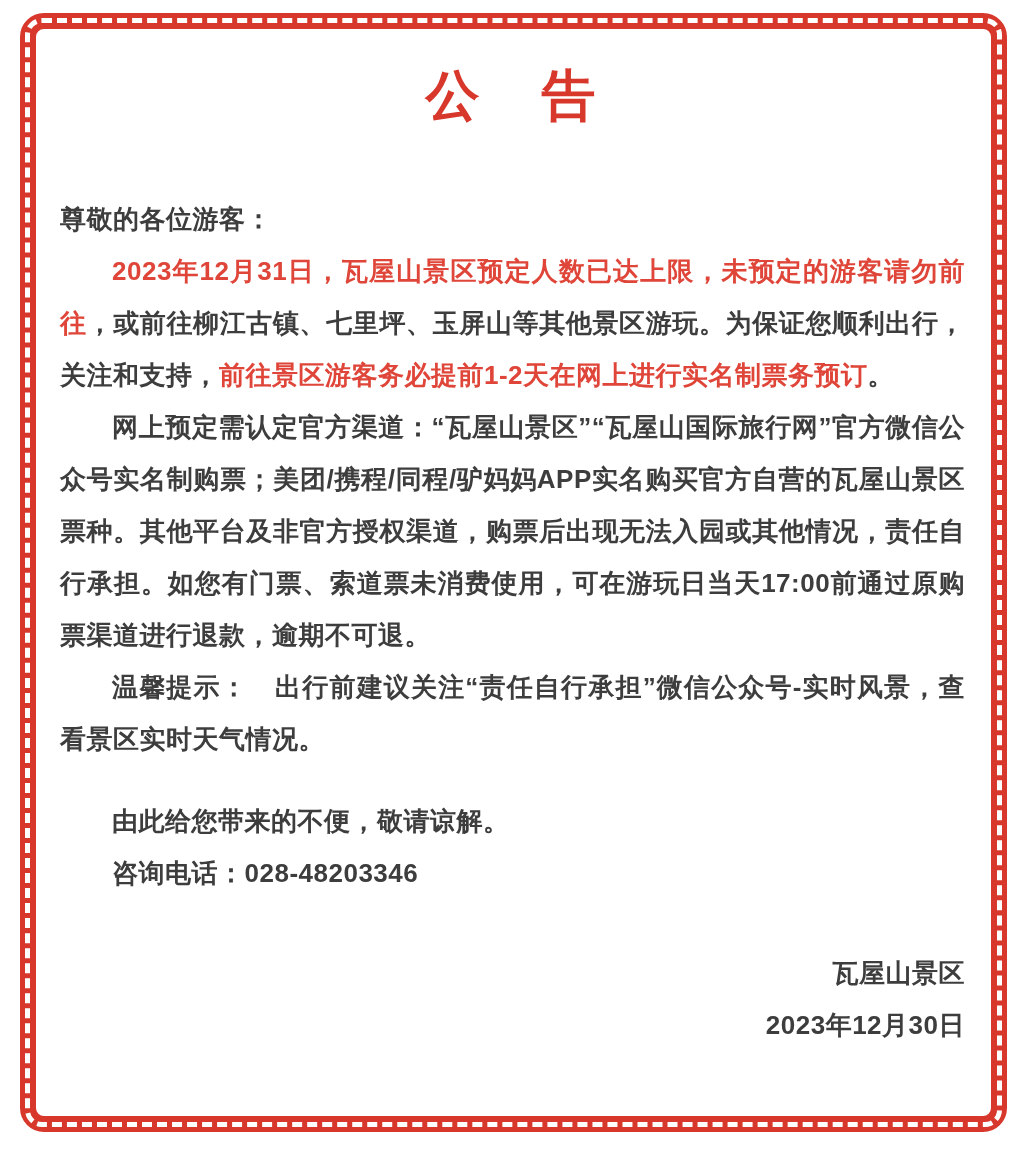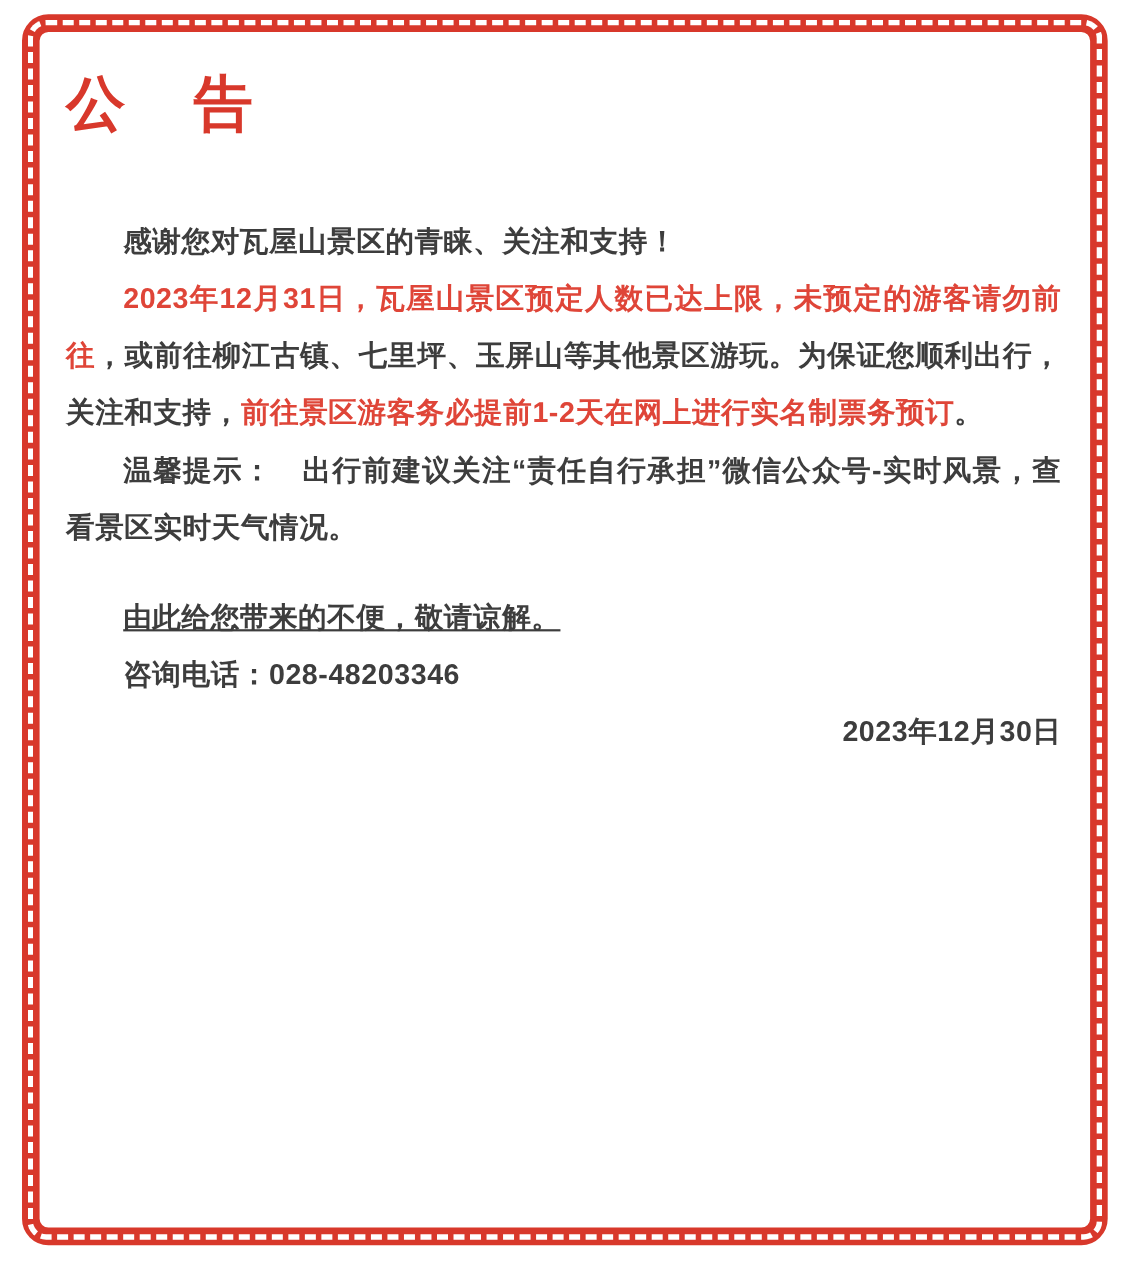--- a/index.html
+++ b/index.html
@@ -48,63 +48,66 @@
     bottom: 0;
     padding: 0 26px 0 24px;
     color: #3d3d3d;
     font-size: 26px;
     line-height: 52px;
     letter-spacing: 0.5px;
     text-align: justify;
   }
   .title {
     margin: 38px 0 70px 0;
+    text-align: center;
     font-size: 54px;
     line-height: 56px;
     font-weight: bold;
     color: #d8382b;
     letter-spacing: 4px;
   }
   p {
     margin: 0;
     font-weight: 600;
   }
   .indent { text-indent: 2em; }
   .red {
     color: #df4538;
     font-weight: bold;
   }
-  .apology { margin-top: 30px; text-decoration: underline; }
+  .apology { margin-top: 30px; }
   .sign {
     text-align: right;
     text-indent: 0;
   }
   .signature { margin-top: 48px; }
 </style>
 </head>
 <body>
 
 <div class="page">
   <div class="frame">
     <div class="content">
 
       <h1 class="title">公　告</h1>
 
+      <p class="salutation">尊敬的各位游客：</p>
 
-      <p class="indent">感谢您对瓦屋山景区的青睐、关注和支持！</p>
 
       <p class="indent">
         <span class="red">2023年12月31日，瓦屋山景区预定人数已达上限，未预定的游客请勿前往</span><span>，或前往柳江古镇、七里坪、玉屏山等其他景区游玩。为保证您顺利出行，关注和支持，</span><span class="red">前往景区游客务必提前1-2天在网上进行实名制票务预订</span><span>。</span>
       </p>
 
+      <p class="indent">网上预定需认定官方渠道：“瓦屋山景区”“瓦屋山国际旅行网”官方微信公众号实名制购票；美团/携程/同程/驴妈妈APP实名购买官方自营的瓦屋山景区票种。其他平台及非官方授权渠道，购票后出现无法入园或其他情况，责任自行承担。如您有门票、索道票未消费使用，可在游玩日当天17:00前通过原购票渠道进行退款，逾期不可退。</p>
 
       <p class="indent">温馨提示：　出行前建议关注“责任自行承担”微信公众号-实时风景，查看景区实时天气情况。</p>
 
       <p class="indent apology">由此给您带来的不便，敬请谅解。</p>
 
       <p class="indent">咨询电话：028-48203346</p>
 
+      <p class="sign signature">瓦屋山景区</p>
 
       <p class="sign">2023年12月30日</p>
 
     </div>
   </div>
 </div>
 
 </body></html>

